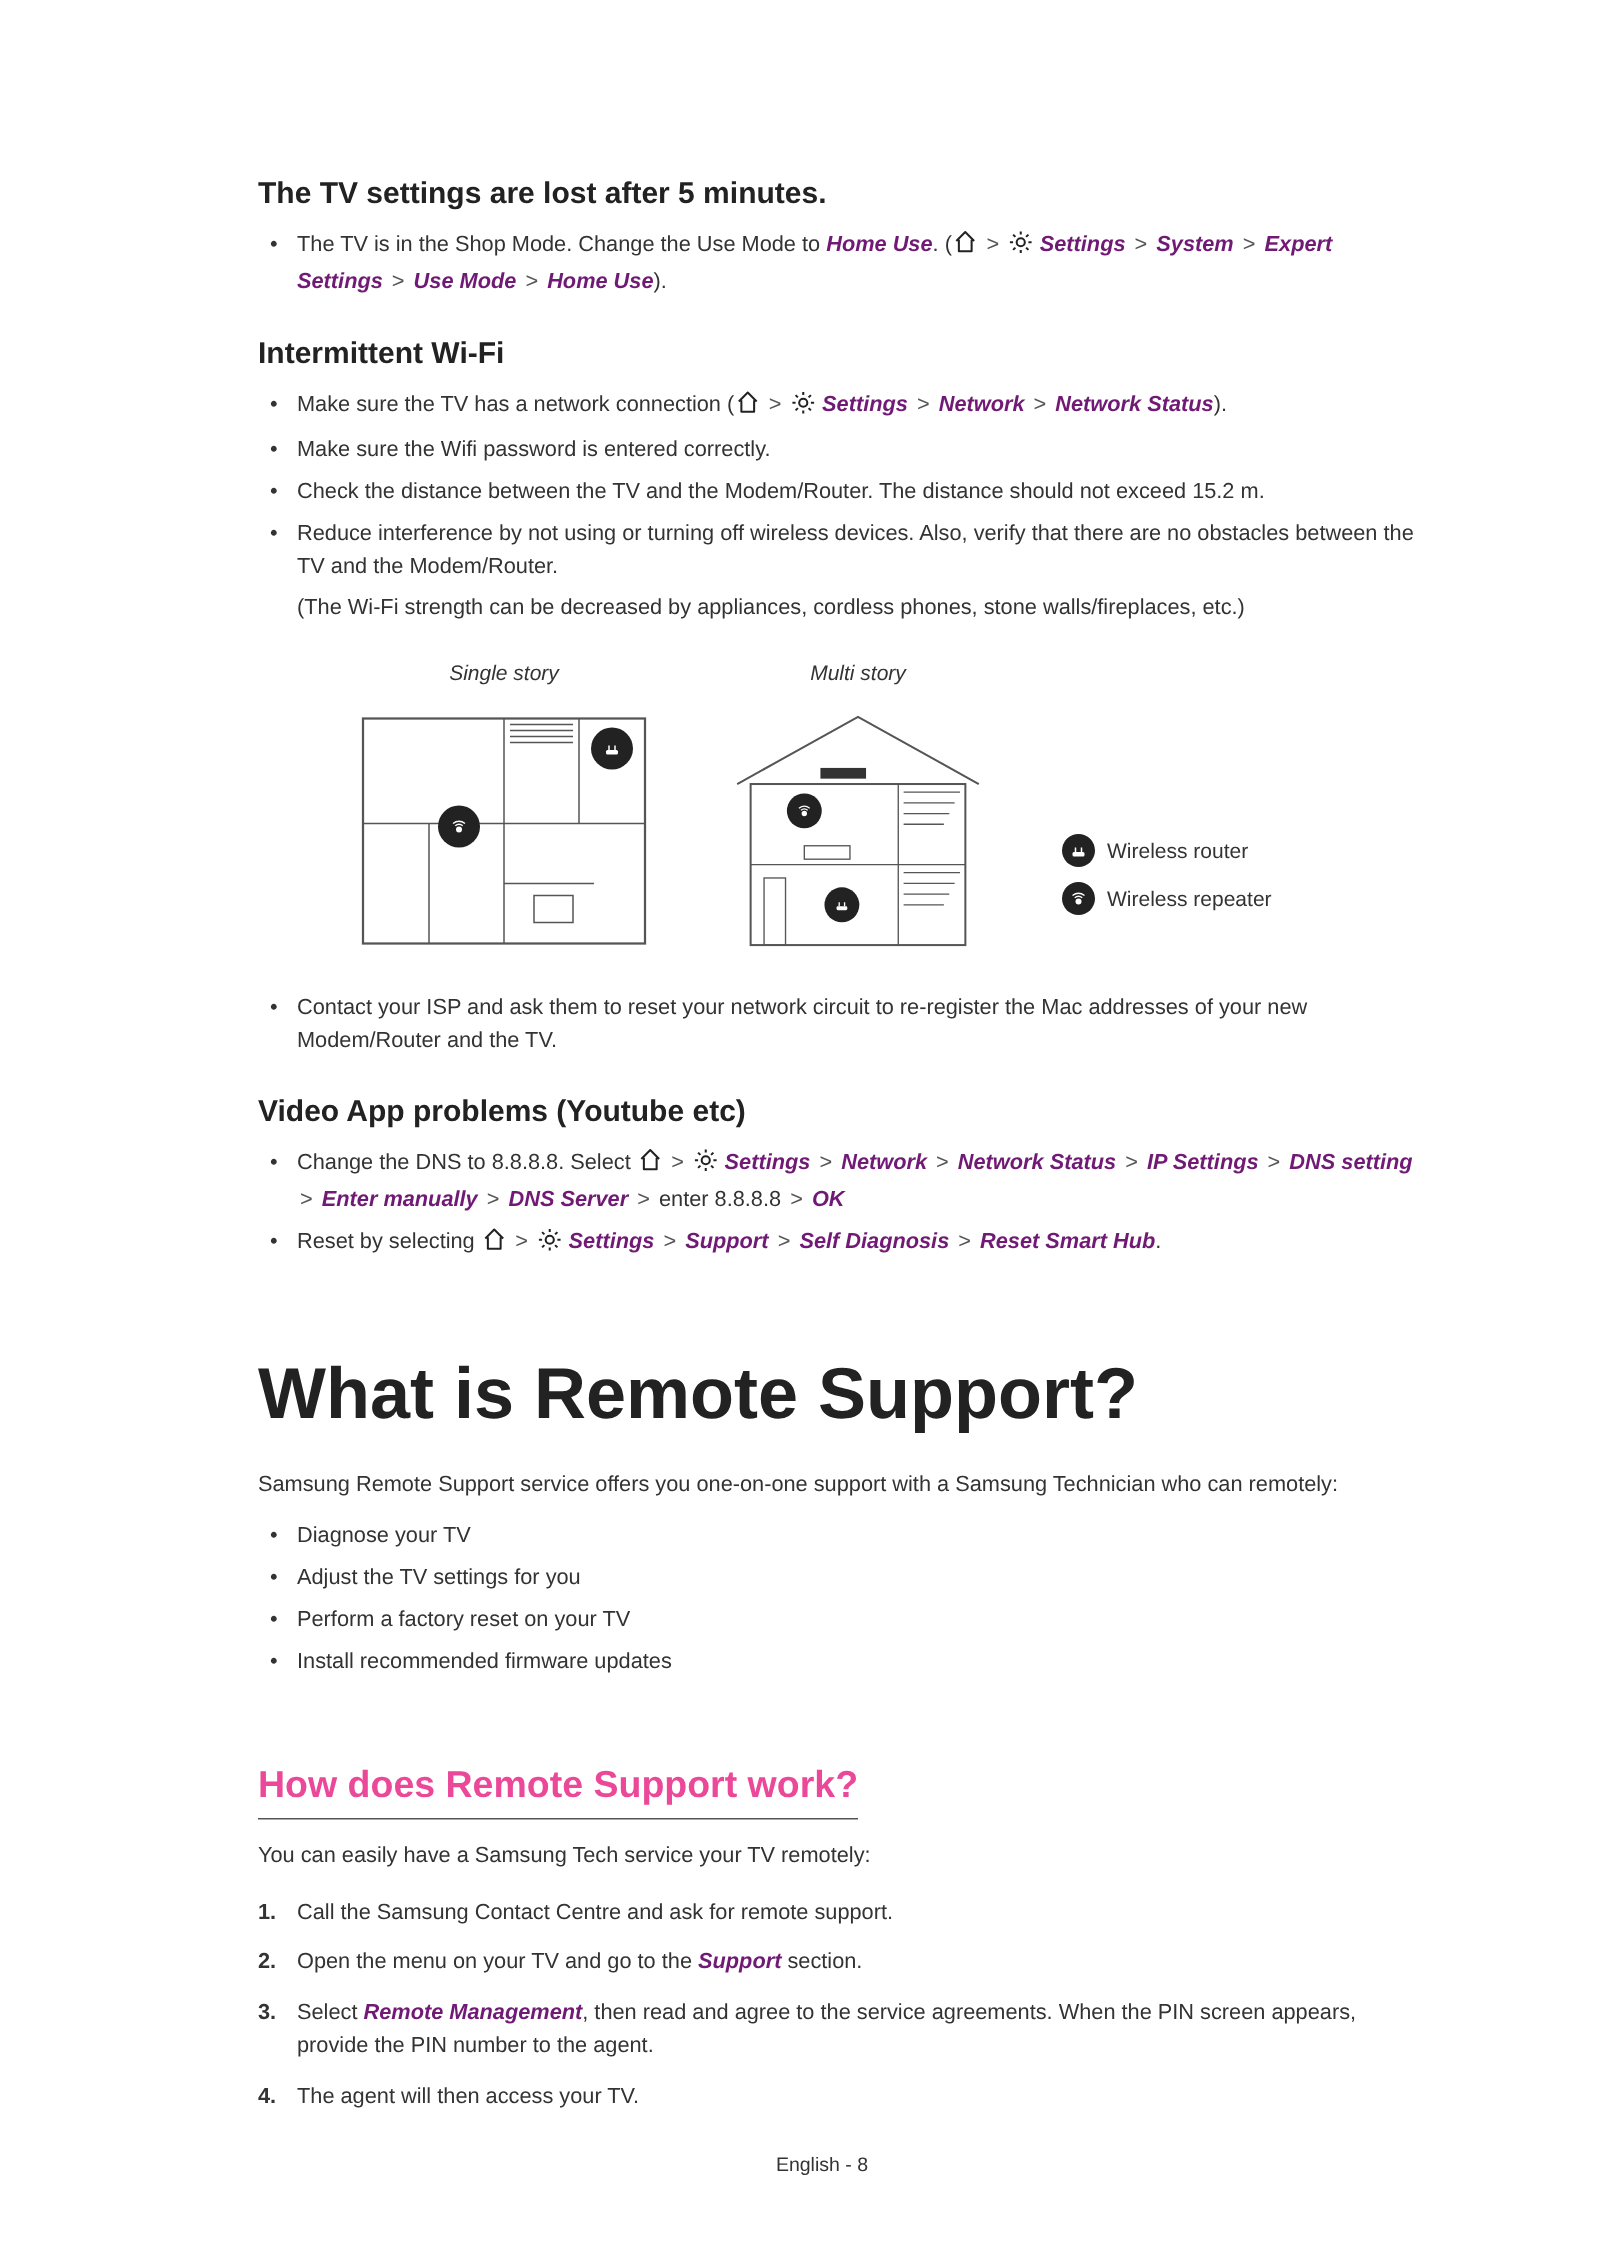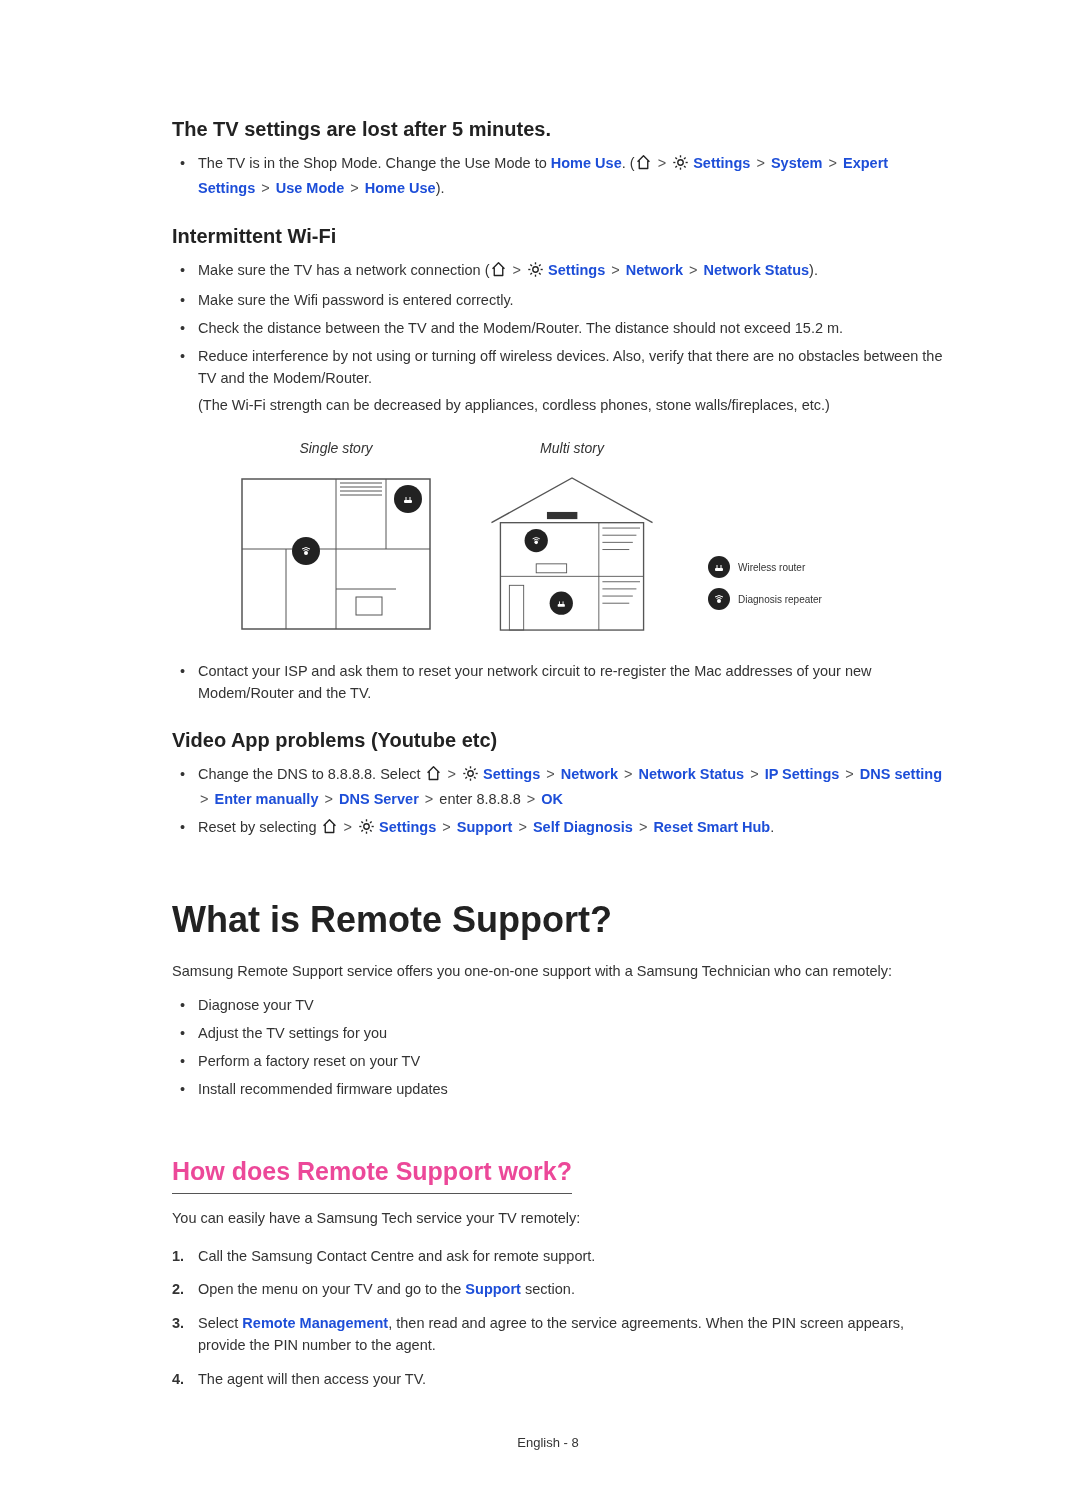--- a/index.html
+++ b/index.html
@@ -1,36 +1,36 @@
 <!DOCTYPE html>
 <html><head>
 <meta charset="utf-8">
 <style>
   html,body{margin:0;padding:0;background:#fff;color:#333;}
   body{font-family:Arial,Helvetica,sans-serif;font-size:14.5px;line-height:1.5;}
   .page{width:1012px;min-height:1494px;margin:0 auto;padding:114px 100px 60px 138px;box-sizing:border-box;position:relative;}
   h3.sub{font-size:20px;font-weight:600;margin:0 0 6px 0;color:#222;}
-  h1.main{font-size:36px;font-weight:600;margin:48px 0 14px 0;color:#222;}
+  h1.main{font-size:48px;font-weight:600;margin:48px 0 14px 0;color:#222;}
   h2.mid{font-size:25px;font-weight:600;margin:32px 0 14px 0;color:#ec4899;border-bottom:1.5px solid #555;display:inline-block;padding-bottom:2px;}
   ul.bul{list-style:none;padding:0;margin:0 0 18px 0;}
   ul.bul>li{position:relative;padding:3px 0 3px 26px;}
   ul.bul>li:before{content:"•";position:absolute;left:8px;top:3px;color:#333;}
   ul.bul li .sub-line{display:block;margin-top:6px;}
   ol.num{list-style:none;padding:0;margin:0 0 18px 0;counter-reset:it;}
   ol.num>li{position:relative;padding:6px 0 6px 26px;counter-increment:it;}
   ol.num>li:before{content:counter(it) ".";position:absolute;left:0;top:6px;font-weight:600;}
   .sep{color:#555;padding:0 2px;}
-  .bold{font-weight:600;color:#1d4ed8;}
+  .bold{font-weight:600;color:#701a75;font-style:italic;}
   .icon{display:inline-block;vertical-align:-3px;}
   .icon.home svg,.icon.gear svg{width:17px;height:17px;}
   .diagrams{display:flex;gap:36px;align-items:flex-start;margin:8px 0 12px 64px;}
   .dia-block{text-align:center;}
   .dia-title{font-size:14px;margin-bottom:10px;color:#333;font-style:italic;}
   .dia-img{width:200px;height:170px;}
-  .legend{display:flex;flex-direction:column;gap:10px;margin-top:118px;font-size:10px;}
+  .legend{display:flex;flex-direction:column;gap:10px;margin-top:118px;font-size:14px;}
   .legend-row{display:flex;align-items:center;gap:8px;}
   .legend-icon{width:22px;height:22px;border-radius:50%;background:#222;display:inline-flex;align-items:center;justify-content:center;}
   .legend-icon svg{width:12px;height:12px;}
   .footer{position:absolute;bottom:42px;left:16px;right:0;text-align:center;font-size:13px;color:#333;}
   .intro{margin:0 0 10px 0;}
 </style>
 </head>
 <body>
 <div class="page">
 
@@ -175,21 +175,21 @@
             </svg>
           </span>
       <span>Wireless router</span>
     </div>
     <div class="legend-row">
       <span class="legend-icon">
             <svg viewBox="0 0 12 12">
               <use href="#repeater-ic"></use>
             </svg>
           </span>
-      <span>Diagnosis repeater</span>
+      <span>Wireless repeater</span>
     </div>
   </div>
 </div>
 
 <ul class="bul">
   <li>Contact your ISP and ask them to reset your network circuit to re-register the Mac addresses of your new Modem/Router and the TV.</li>
 </ul>
 
 
 <h3 class="sub">Video App problems (Youtube etc)</h3>

